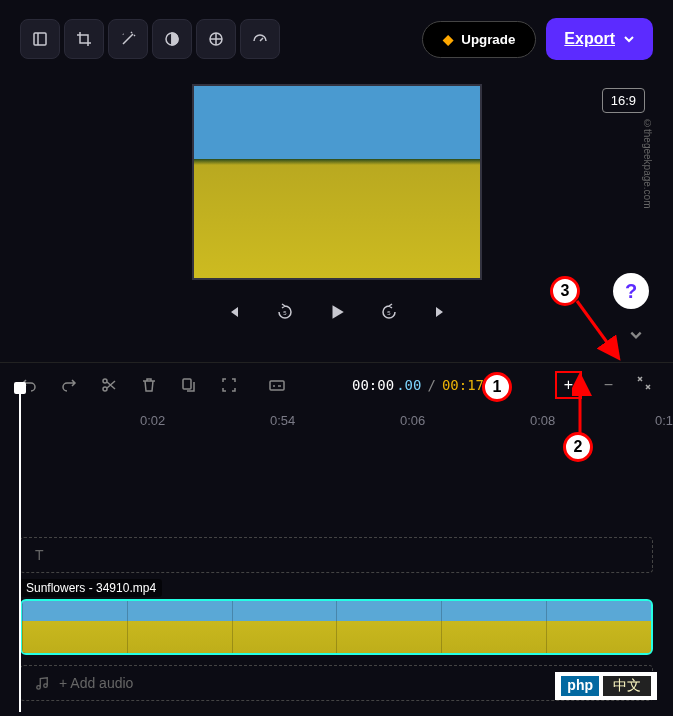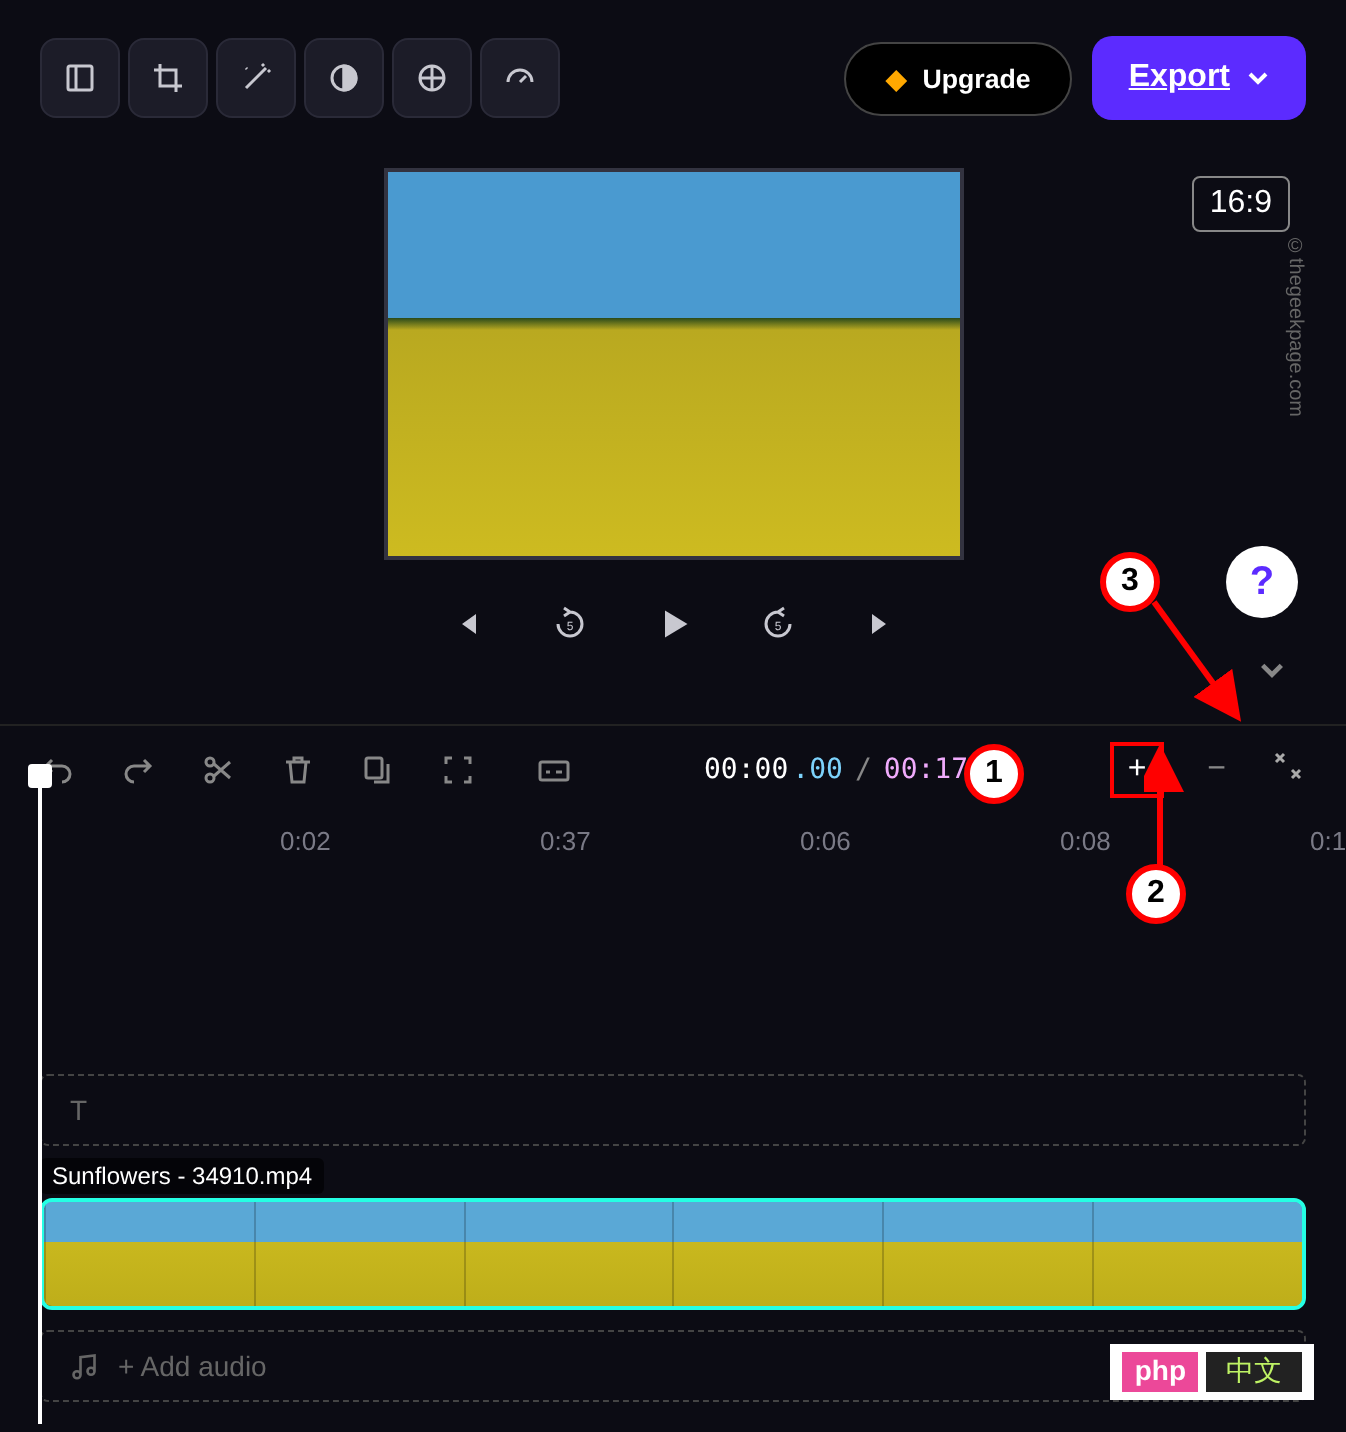--- a/index.html
+++ b/index.html
@@ -75,21 +75,21 @@
   height: 6px;
   background: linear-gradient(to bottom, #2a4a1a, transparent);
 }
 .aspect-badge {
   position: absolute;
   right: 28px;
   top: 10px;
   border: 1px solid #888;
   border-radius: 4px;
   padding: 4px 8px;
-  font-size: 16px;
+  font-size: 13px;
   cursor: pointer;
   background: #0c0c14;
 }
 .watermark {
   position: absolute;
   right: 20px;
   top: 40px;
   writing-mode: vertical-rl;
   font-size: 10px;
   color: #666;
@@ -145,21 +145,21 @@
 }
 .timecode {
   font-family: monospace;
   font-size: 14px;
   display: flex;
   gap: 2px;
 }
 .tc-cur { color: #fff; margin-left: 44px; }
 .tc-sub { color: #7dd3fc; }
 .tc-sep { color: #888; margin: 0 4px; }
-.tc-dur { color: #f0abfc; text-align: center; }
+.tc-dur { color: #eab308; text-align: center; }
 .zoom-in {
   width: 34px; height: 28px;
   border: 2px solid #ff0000;
   display: flex; align-items: center; justify-content: center;
   color: #fff;
   cursor: pointer;
 }
 .zoom-out { color: #888; cursor: pointer; font-size: 16px; }
 .zoom-fit { color: #aaa; cursor: pointer; }
 .ruler {
@@ -264,29 +264,29 @@
 .php-badge {
   position: absolute;
   right: 16px;
   bottom: 16px;
   background: #fff;
   padding: 4px 6px;
   display: flex;
   gap: 4px;
 }
 .php-badge .red {
-  background: #ec4899;
+  background: #0369a1;
   color: #fff;
   padding: 1px 6px;
   font-weight: 700;
   font-size: 14px;
 }
 .php-badge .dark {
   background: #222;
-  color: #bef264;
+  color: #fef9c3;
   padding: 1px 10px;
   font-size: 14px;
 }
 .spacer-gap { height: 80px; }
 </style>
 </head>
 <body>
 
 <div class="top-toolbar">
   <div class="tool-group">
@@ -440,21 +440,21 @@
   </div>
   <div class="zoom-fit">
     <svg width="18" height="18" viewBox="0 0 18 18" fill="none" stroke="currentColor" stroke-width="1.5">
         <path d="M7 3 3 7M3 3l4 4M11 15l4-4M15 15l-4-4"></path>
       </svg>
   </div>
 </div>
 
 <div class="ruler">
   <span class="ruler-tick" style="left:140px;">0:02</span>
-  <span class="ruler-tick" style="left:270px;">0:37</span>
+  <span class="ruler-tick" style="left:270px;">0:54</span>
   <span class="ruler-tick" style="left:400px;">0:06</span>
   <span class="ruler-tick" style="left:530px;">0:08</span>
   <span class="ruler-tick" style="left:655px;">0:1</span>
 </div>
 
 <div class="playhead"></div>
 
 <div class="track-area">
   <div class="spacer-gap"></div>
   <div class="dashed-track" style="visibility:hidden;height:10px;margin:0;"></div>

